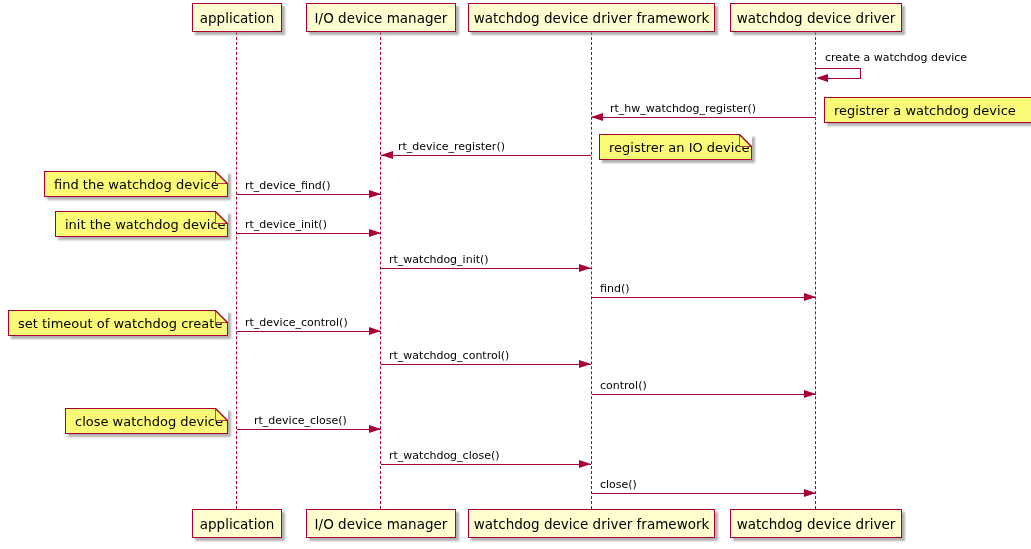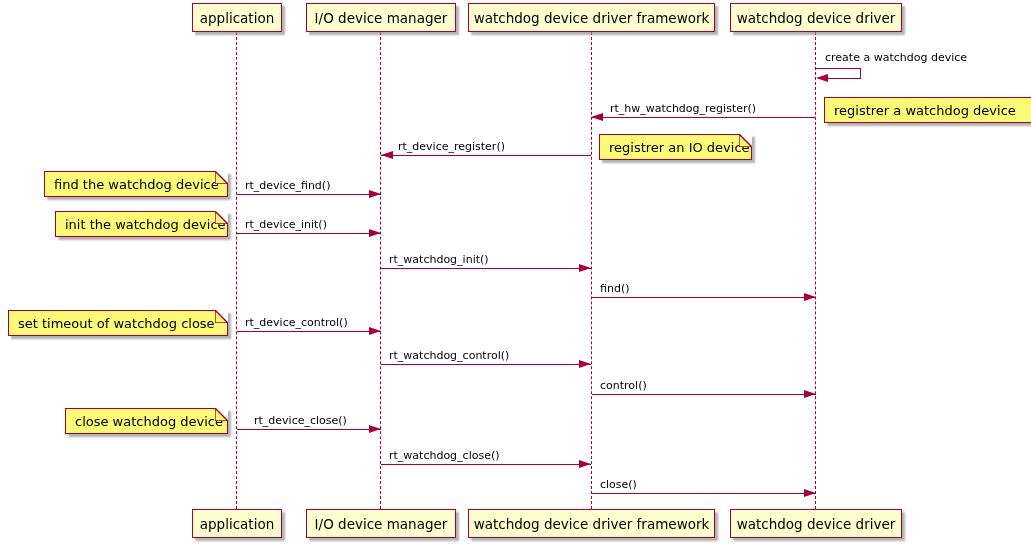--- a/index.html
+++ b/index.html
@@ -179,21 +179,21 @@
 
   <div class="note" style="left:55px;top:211px;width:173px;">
     <span>init the watchdog device</span>
     <svg class="fold" width="13" height="13" viewBox="0 0 13 13">
       <path class="cut" d="M0 0 L13 0 L13 13 Z"></path>
         <path class="flap" d="M0 0 L0 13 L13 13 Z"></path>
     </svg>
   </div>
 
   <div class="note" style="left:8px;top:310px;width:220px;">
-    <span>set timeout of watchdog close</span>
+    <span>set timeout of watchdog create</span>
     <svg class="fold" width="13" height="13" viewBox="0 0 13 13">
       <path class="cut" d="M0 0 L13 0 L13 13 Z"></path>
         <path class="flap" d="M0 0 L0 13 L13 13 Z"></path>
     </svg>
   </div>
 
   <div class="note" style="left:65px;top:408px;width:163px;">
     <span>close watchdog device</span>
     <svg class="fold" width="13" height="13" viewBox="0 0 13 13">
       <path class="cut" d="M0 0 L13 0 L13 13 Z"></path>

